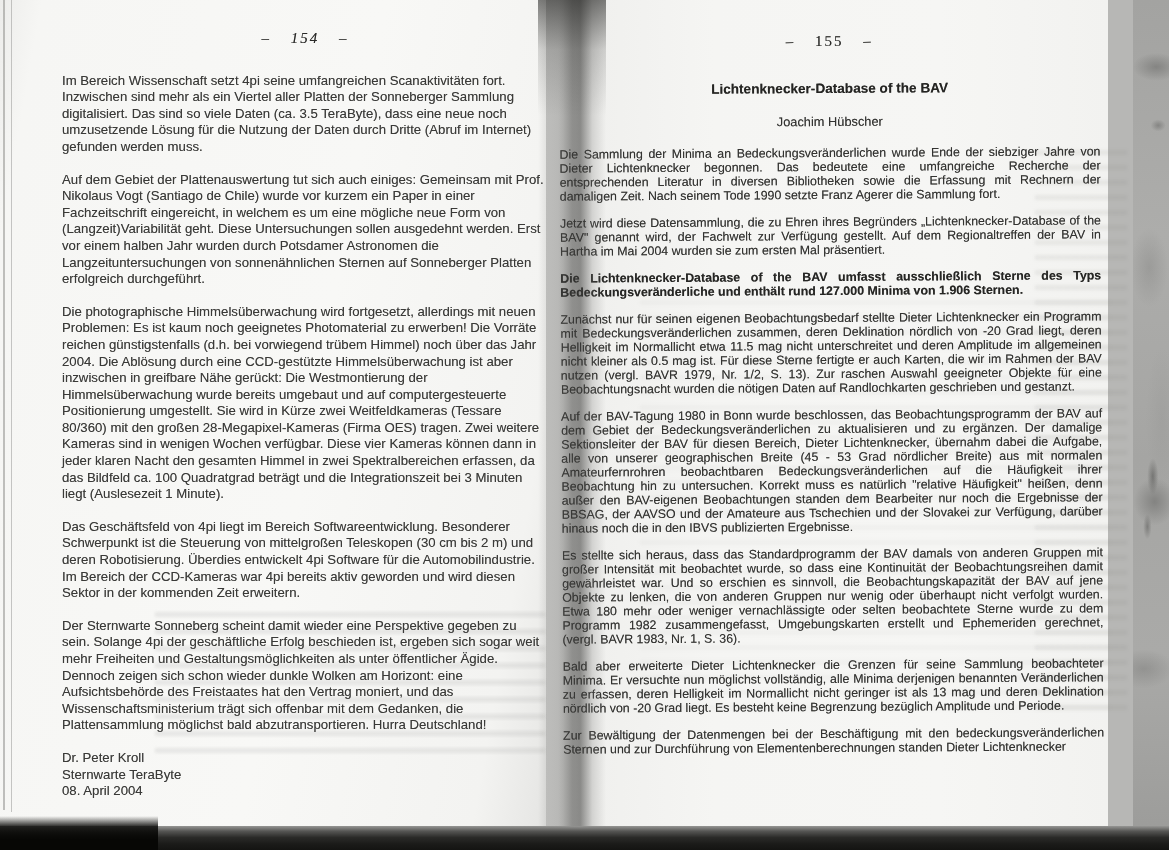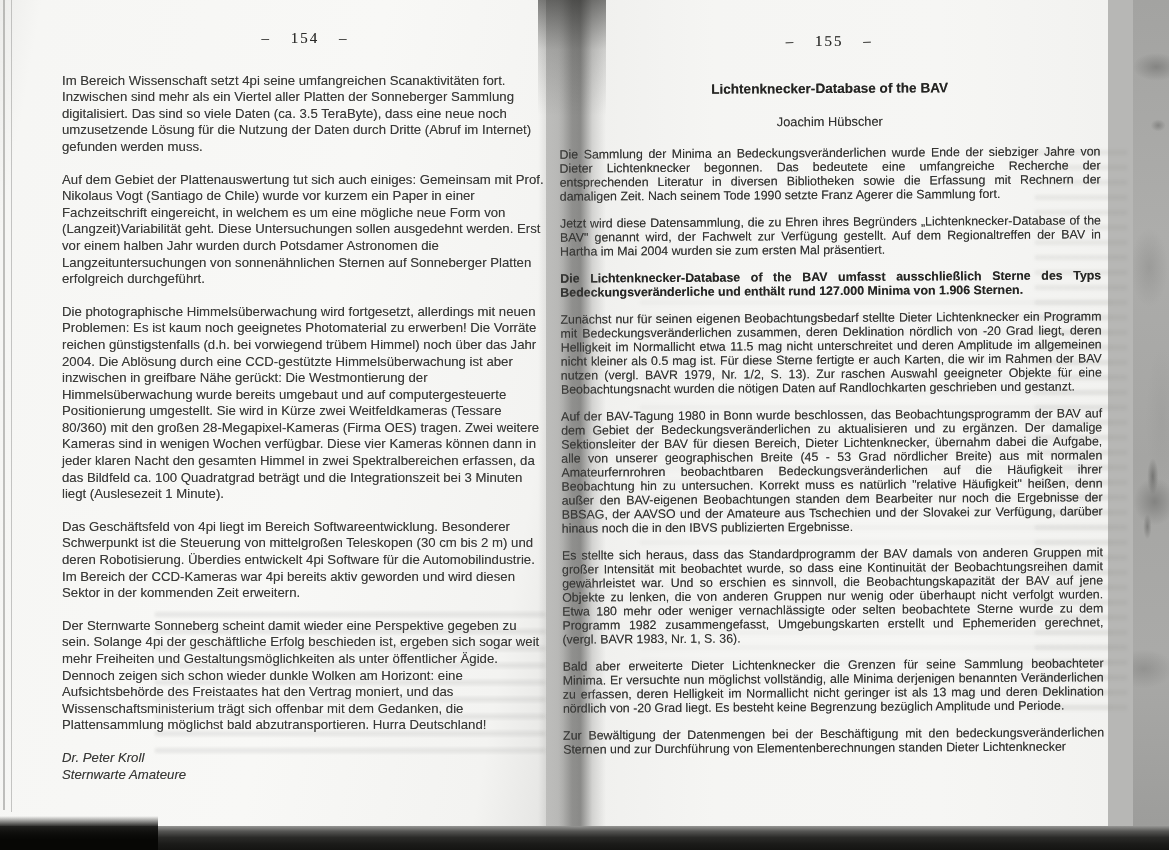--- a/index.html
+++ b/index.html
@@ -76,23 +76,23 @@
   
   .content-left {
     position:absolute; left:62px; top:30px; width:486px; z-index:3;
     color:#3a3a38; font-size:13.2px; line-height:16.6px;
     text-shadow:0 0 .5px rgba(70,70,68,.55);
   }
   .pagenum {
     font-family:"Liberation Serif", serif; font-size:15px; color:#2b2b29;
     text-align:center; word-spacing:14px; letter-spacing:2px;
   }
-  .content-left .pagenum { margin-bottom:26px; }
+  .content-left .pagenum { margin-bottom:26px;font-style:italic; }
   .content-left p { margin-bottom:16px; }
-  .signature div { line-height:16.6px;font-style:italic; }
+  .signature div { line-height:16.6px; }
 
   
   .content-right {
     position:absolute; left:15px; top:34px; width:541px; z-index:3;
     color:#333331; font-size:12.4px; line-height:14px;
     transform:rotate(-0.35deg); transform-origin:50% 50%;
     text-shadow:0 0 .5px rgba(60,60,58,.6);
   }
   .content-right .pagenum { margin-bottom:34px; }
   .content-right h1 {
@@ -125,21 +125,22 @@
   <div class="page left">
     <div class="content-left">
       <div class="pagenum">– 154 –</div>
       <p>Im Bereich Wissenschaft setzt 4pi seine umfangreichen Scanaktivitäten fort. Inzwischen sind mehr als ein Viertel aller Platten der Sonneberger Sammlung digitalisiert. Das sind so viele Daten (ca. 3.5 TeraByte), dass eine neue noch umzusetzende Lösung für die Nutzung der Daten durch Dritte (Abruf im Internet) gefunden werden muss.</p>
       <p>Auf dem Gebiet der Plattenauswertung tut sich auch einiges: Gemeinsam mit Prof. Nikolaus Vogt (Santiago de Chile) wurde vor kurzem ein Paper in einer Fachzeitschrift eingereicht, in welchem es um eine mögliche neue Form von (Langzeit)Variabilität geht. Diese Untersuchungen sollen ausgedehnt werden. Erst vor einem halben Jahr wurden durch Potsdamer Astronomen die Langzeituntersuchungen von sonnenähnlichen Sternen auf Sonneberger Platten erfolgreich durchgeführt.</p>
       <p>Die photographische Himmelsüberwachung wird fortgesetzt, allerdings mit neuen Problemen: Es ist kaum noch geeignetes Photomaterial zu erwerben! Die Vorräte reichen günstigstenfalls (d.h. bei vorwiegend trübem Himmel) noch über das Jahr 2004. Die Ablösung durch eine CCD-gestützte Himmelsüberwachung ist aber inzwischen in greifbare Nähe gerückt: Die Westmontierung der Himmelsüberwachung wurde bereits umgebaut und auf computergesteuerte Positionierung umgestellt. Sie wird in Kürze zwei Weitfeldkameras (Tessare 80/360) mit den großen 28-Megapixel-Kameras (Firma OES) tragen. Zwei weitere Kameras sind in wenigen Wochen verfügbar. Diese vier Kameras können dann in jeder klaren Nacht den gesamten Himmel in zwei Spektralbereichen erfassen, da das Bildfeld ca. 100 Quadratgrad beträgt und die Integrationszeit bei 3 Minuten liegt (Auslesezeit 1 Minute).</p>
       <p>Das Geschäftsfeld von 4pi liegt im Bereich Softwareentwicklung. Besonderer Schwerpunkt ist die Steuerung von mittelgroßen Teleskopen (30 cm bis 2 m) und deren Robotisierung. Überdies entwickelt 4pi Software für die Automobilindustrie. Im Bereich der CCD-Kameras war 4pi bereits aktiv geworden und wird diesen Sektor in der kommenden Zeit erweitern.</p>
       <p>Der Sternwarte Sonneberg scheint damit wieder eine Perspektive gegeben zu sein. Solange 4pi der geschäftliche Erfolg beschieden ist, ergeben sich sogar weit mehr Freiheiten und Gestaltungsmöglichkeiten als unter öffentlicher Ägide. Dennoch zeigen sich schon wieder dunkle Wolken am Horizont: eine Aufsichtsbehörde des Freistaates hat den Vertrag moniert, und das Wissenschaftsministerium trägt sich offenbar mit dem Gedanken, die Plattensammlung möglichst bald abzutransportieren. Hurra Deutschland!</p>
       <div class="signature">
         <div>Dr. Peter Kroll</div>
-        <div>Sternwarte Amateure</div>
+        <div>Sternwarte TeraByte</div>
+        <div>08. April 2004</div>
       </div>
     </div>
   </div>
 
   <div class="page right">
     <div class="content-right">
       <div class="pagenum">– 155 –</div>
       <h1>Lichtenknecker-Database of the BAV</h1>
       <div class="author">Joachim Hübscher</div>
       <p>Die Sammlung der Minima an Bedeckungsveränderlichen wurde Ende der siebziger Jahre von Dieter Lichtenknecker begonnen. Das bedeutete eine umfangreiche Recherche der entsprechenden Literatur in diversen Bibliotheken sowie die Erfassung mit Rechnern der damaligen Zeit. Nach seinem Tode 1990 setzte Franz Agerer die Sammlung fort.</p>

